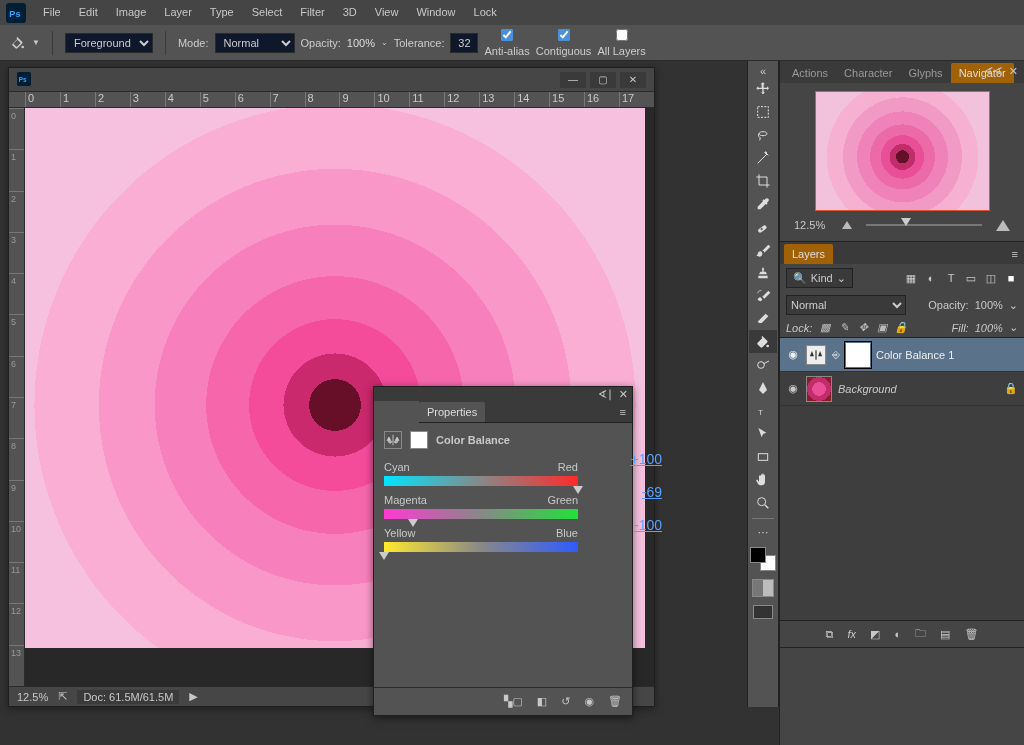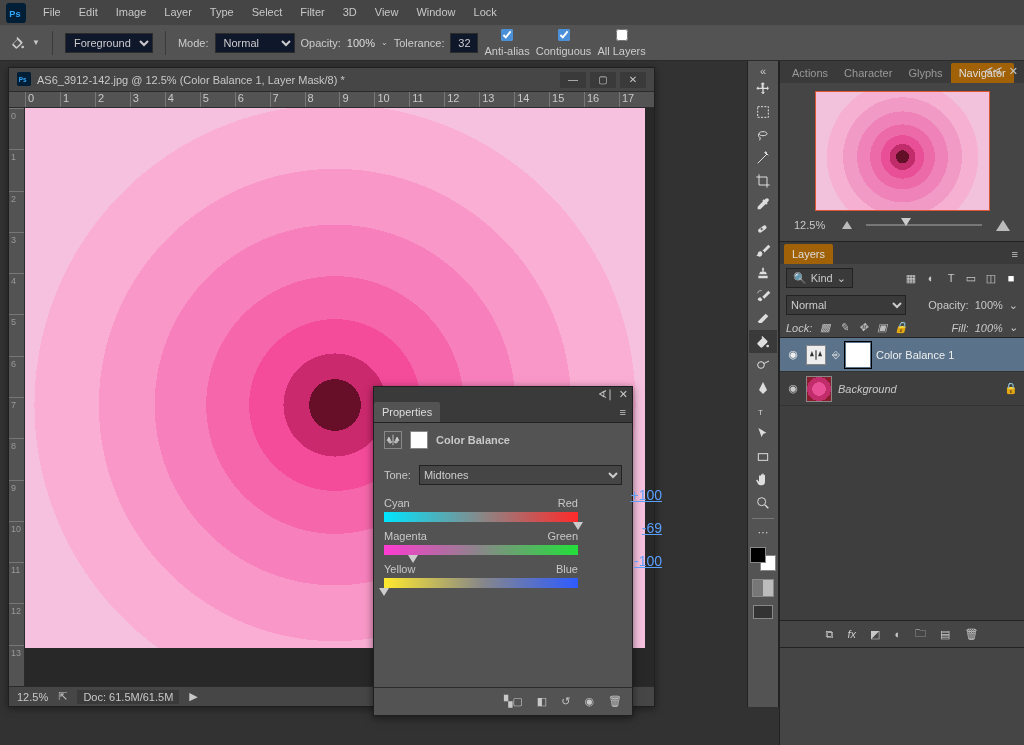--- a/index.html
+++ b/index.html
@@ -86,21 +86,21 @@
 .eye { width:14px; text-align:center;}
 .lthumb { width:26px; height:26px; border:1px solid #888; background:#eee;}
 .lthumb.adj { width:20px; height:20px; display:flex;align-items:center;justify-content:center;}
 .lthumb.mask { background:#fff; border:1px solid #fff; outline:1px solid #000; outline-offset:1px; width:24px; height:24px;}
 .lthumb.img { background: radial-gradient(circle at 50% 50%, #e84f97 0 40%, #c02d6a 40% 70%, #8a1d2d 70% 100%); }
 .lname { flex:1; font-size:11px;}
 .panel-icons-row { height:26px; display:flex; align-items:center; justify-content:center; gap:14px; color:#bbb;}
 
 .prop { position:absolute; left:373px; top:325px; width:260px; height:330px; background:#535353; border:1px solid #1f1f1f; box-shadow:0 2px 8px rgba(0,0,0,.5); display:flex; flex-direction:column;}
 .prop .pbar { height:14px; background:#3a3a3a; display:flex; justify-content:flex-end; align-items:center; padding:0 4px; gap:6px; font-size:9px; color:#bbb;}
-.prop .ptabs { height:22px; background:#3a3a3a; display:flex; align-items:flex-end; border-bottom:1px solid #222;}
+.prop .ptabs { height:22px; background:#3a3a3a; display:flex; align-items:flex-end; border-bottom:1px solid #222;margin-left:45px;}
 .prop .ptabs .tab{ background:#535353; color:#ddd;}
 .prop .ptabs .menu{ margin-left:auto; padding:4px 6px;}
 .prop .prow { display:flex; align-items:center; padding:8px 10px; gap:8px;}
 .prop .title { display:flex; align-items:center; gap:8px; padding:8px 10px;}
 .adjicon { width:18px;height:18px; border:1px solid #888; display:flex;align-items:center;justify-content:center;}
 .prop select { flex:1; background:#454545; border:1px solid #222; color:#ccc; height:20px;}
 .sliderrow { padding:4px 10px;}
 .sliderrow .labels{ display:flex; justify-content:space-between; font-size:10px; color:#bbb;}
 .sliderrow .track{ height:10px; margin-top:3px; position:relative;}
 .sliderrow .val{ position:absolute; right:-40px; top:-10px; width:34px; text-align:right; color:#5aa0ff; text-decoration:underline; font-size:14px;}
@@ -175,21 +175,20 @@
 </div>
 
 <div class="workspace">
 
   <div class="docwin">
     <div class="titlebar">
       <span><svg width="14" height="14" viewBox="0 0 24 24">
             <rect width="24" height="24" rx="3" fill="#001e36"></rect>
             <text x="3" y="17" font-size="12" fill="#31a8ff" font-weight="bold">Ps</text>
           </svg></span>
-      <span style="margin-left:6px;">AS6_3912-142.jpg @ 12.5% (Color Balance 1, Layer Mask/8) *</span>
       <div class="spacer"></div>
       <div class="winbtn">—</div>
       <div class="winbtn">▢</div>
       <div class="winbtn">✕</div>
     </div>
     <div class="ruler-h">
       <span>0</span>
         <span>1</span>
         <span>2</span>
         <span>3</span>
@@ -248,24 +247,20 @@
     </div>
     <div class="title">
       <span class="adjicon">
           <svg width="14" height="14" viewBox="0 0 24 24">
             <path fill="#ccc" d="M12 3v18M5 7l-3 6h6zM19 7l-3 6h6zM4 14c0 1.7 1.3 3 3 3s3-1.3 3-3M14 14c0 1.7 1.3 3 3 3s3-1.3 3-3" stroke="#ccc" stroke-width="1.5"></path>
           </svg>
         </span>
       <span class="adjicon" style="background:#fff;"></span>
       <span style="font-weight:bold;">Color Balance</span>
     </div>
-    <div class="prow">
-      <span>Tone:</span>
-      <select><option>Midtones</option></select>
-    </div>
 
     <div class="sliderrow">
       <div class="sliderwrap">
         <div class="labels">
             <span>Cyan</span>
             <span>Red</span>
           </div>
         <div class="track">
             <div class="bar grad-cr"></div>
             <div class="handle" style="left:calc(100% - 5px);"></div>

